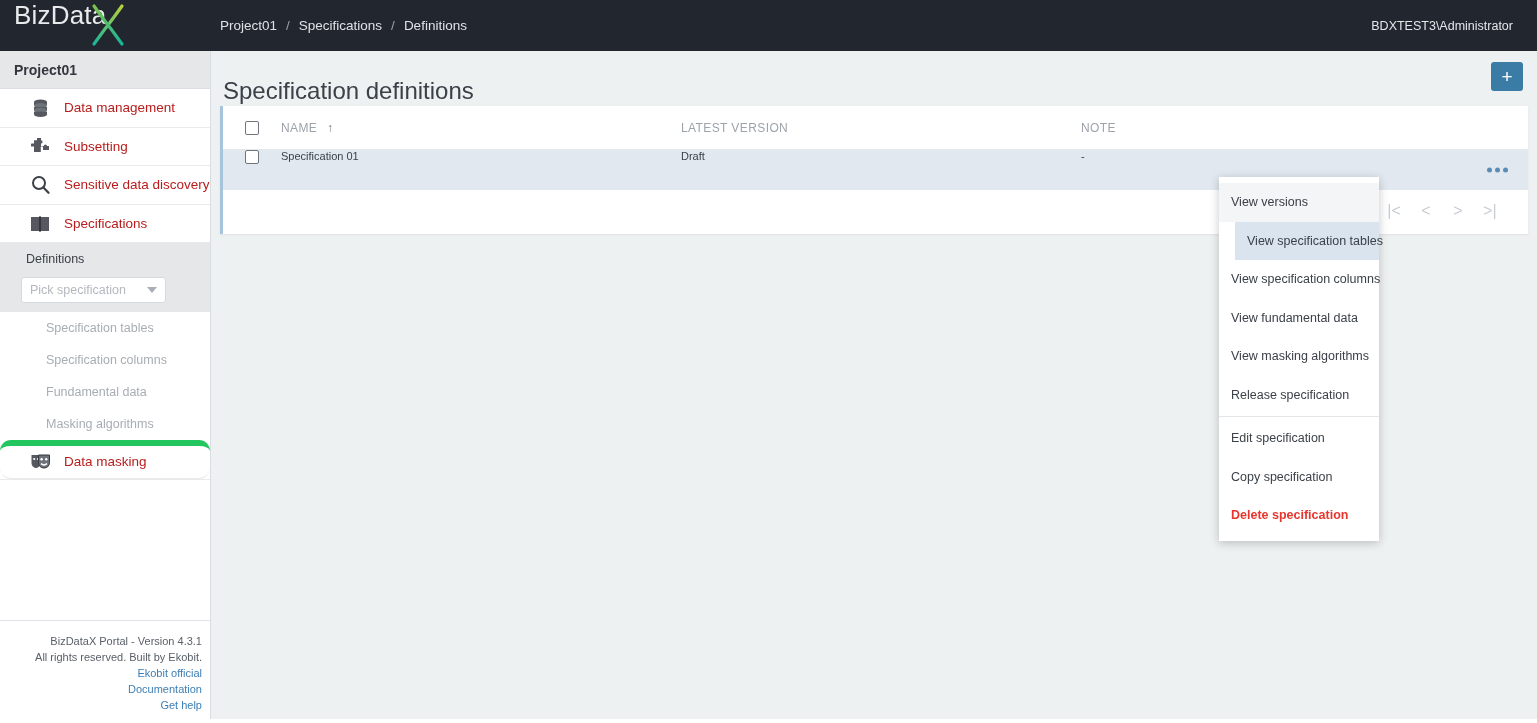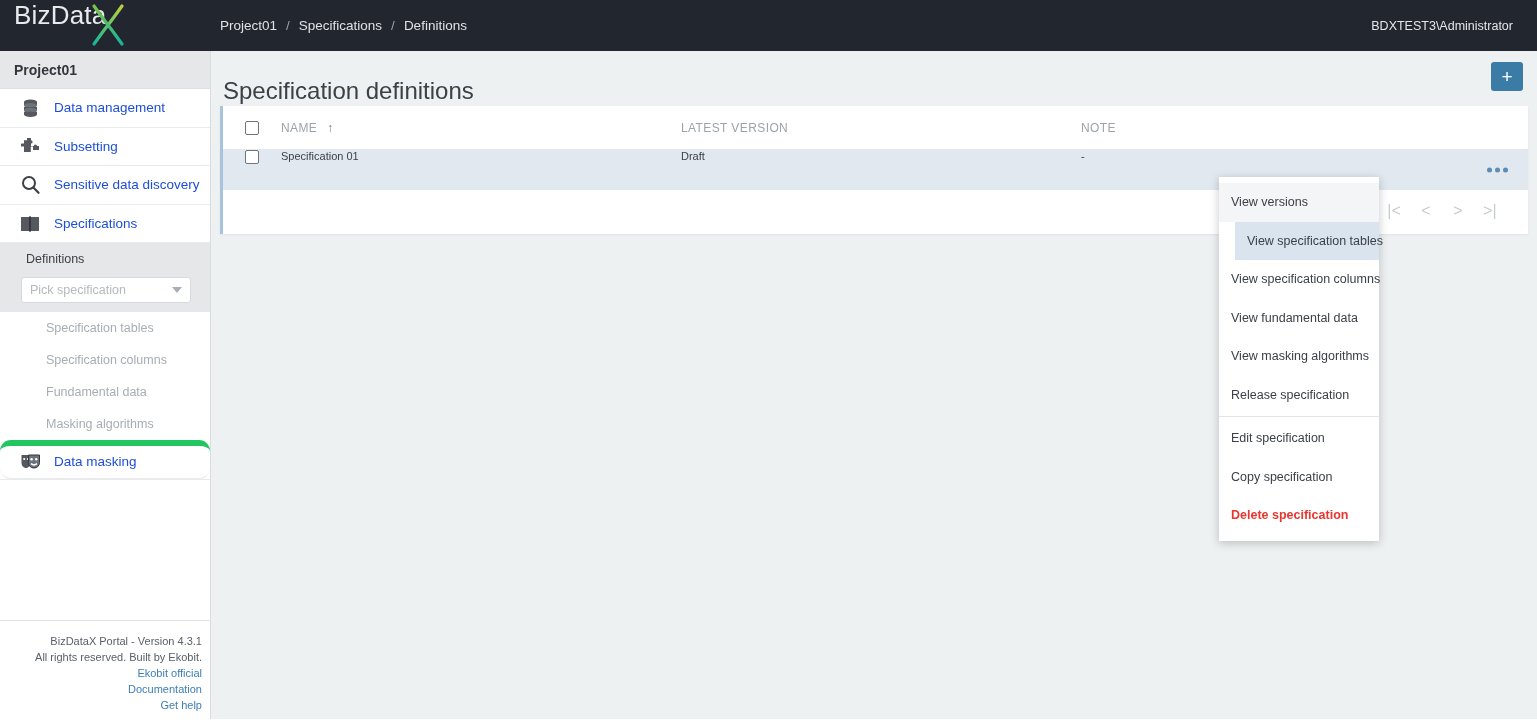--- a/index.html
+++ b/index.html
@@ -55,44 +55,44 @@
   .project-head {
     height: 38px; background: #e5e7e9;
     display: flex; align-items: center;
     padding-left: 14px;
     font-size: 14px; font-weight: bold; color: #33373d;
     border-bottom: 1px solid #dcdfe3;
   }
   .nav-item {
     height: 38.5px;
     display: flex; align-items: center;
-    padding-left: 18px;
+    padding-left: 28px;
     border-bottom: 1px solid #e8eaec;
-    font-size: 13.5px; color: #1d4ed8;
+    font-size: 13.5px; color: #b91c1c;
     cursor: pointer;
   }
   .nav-item .ico {
     width: 24px; height: 22px;
     margin-right: 12px;
     display: flex; align-items: center; justify-content: center;
     flex: 0 0 24px;
   }
   .sub-active {
     height: 31px; background: #e5e7e9;
     display: flex; align-items: center;
     padding-left: 26px;
     font-size: 12.5px; color: #3b4148;
     cursor: pointer;
   }
   .picker-row {
     background: #e5e7e9;
     padding: 3px 14px 9px 21px;
   }
   .picker {
-    height: 26px; width: 170px;
+    height: 26px; width: 145px;
     background: #ffffff;
     border: 1px solid #d6dade;
     border-radius: 3px;
     display: flex; align-items: center;
     padding: 0 8px;
     font-size: 12.5px; color: #b4b9bf;
     cursor: pointer;
   }
   .picker .caret {
     margin-left: auto;

